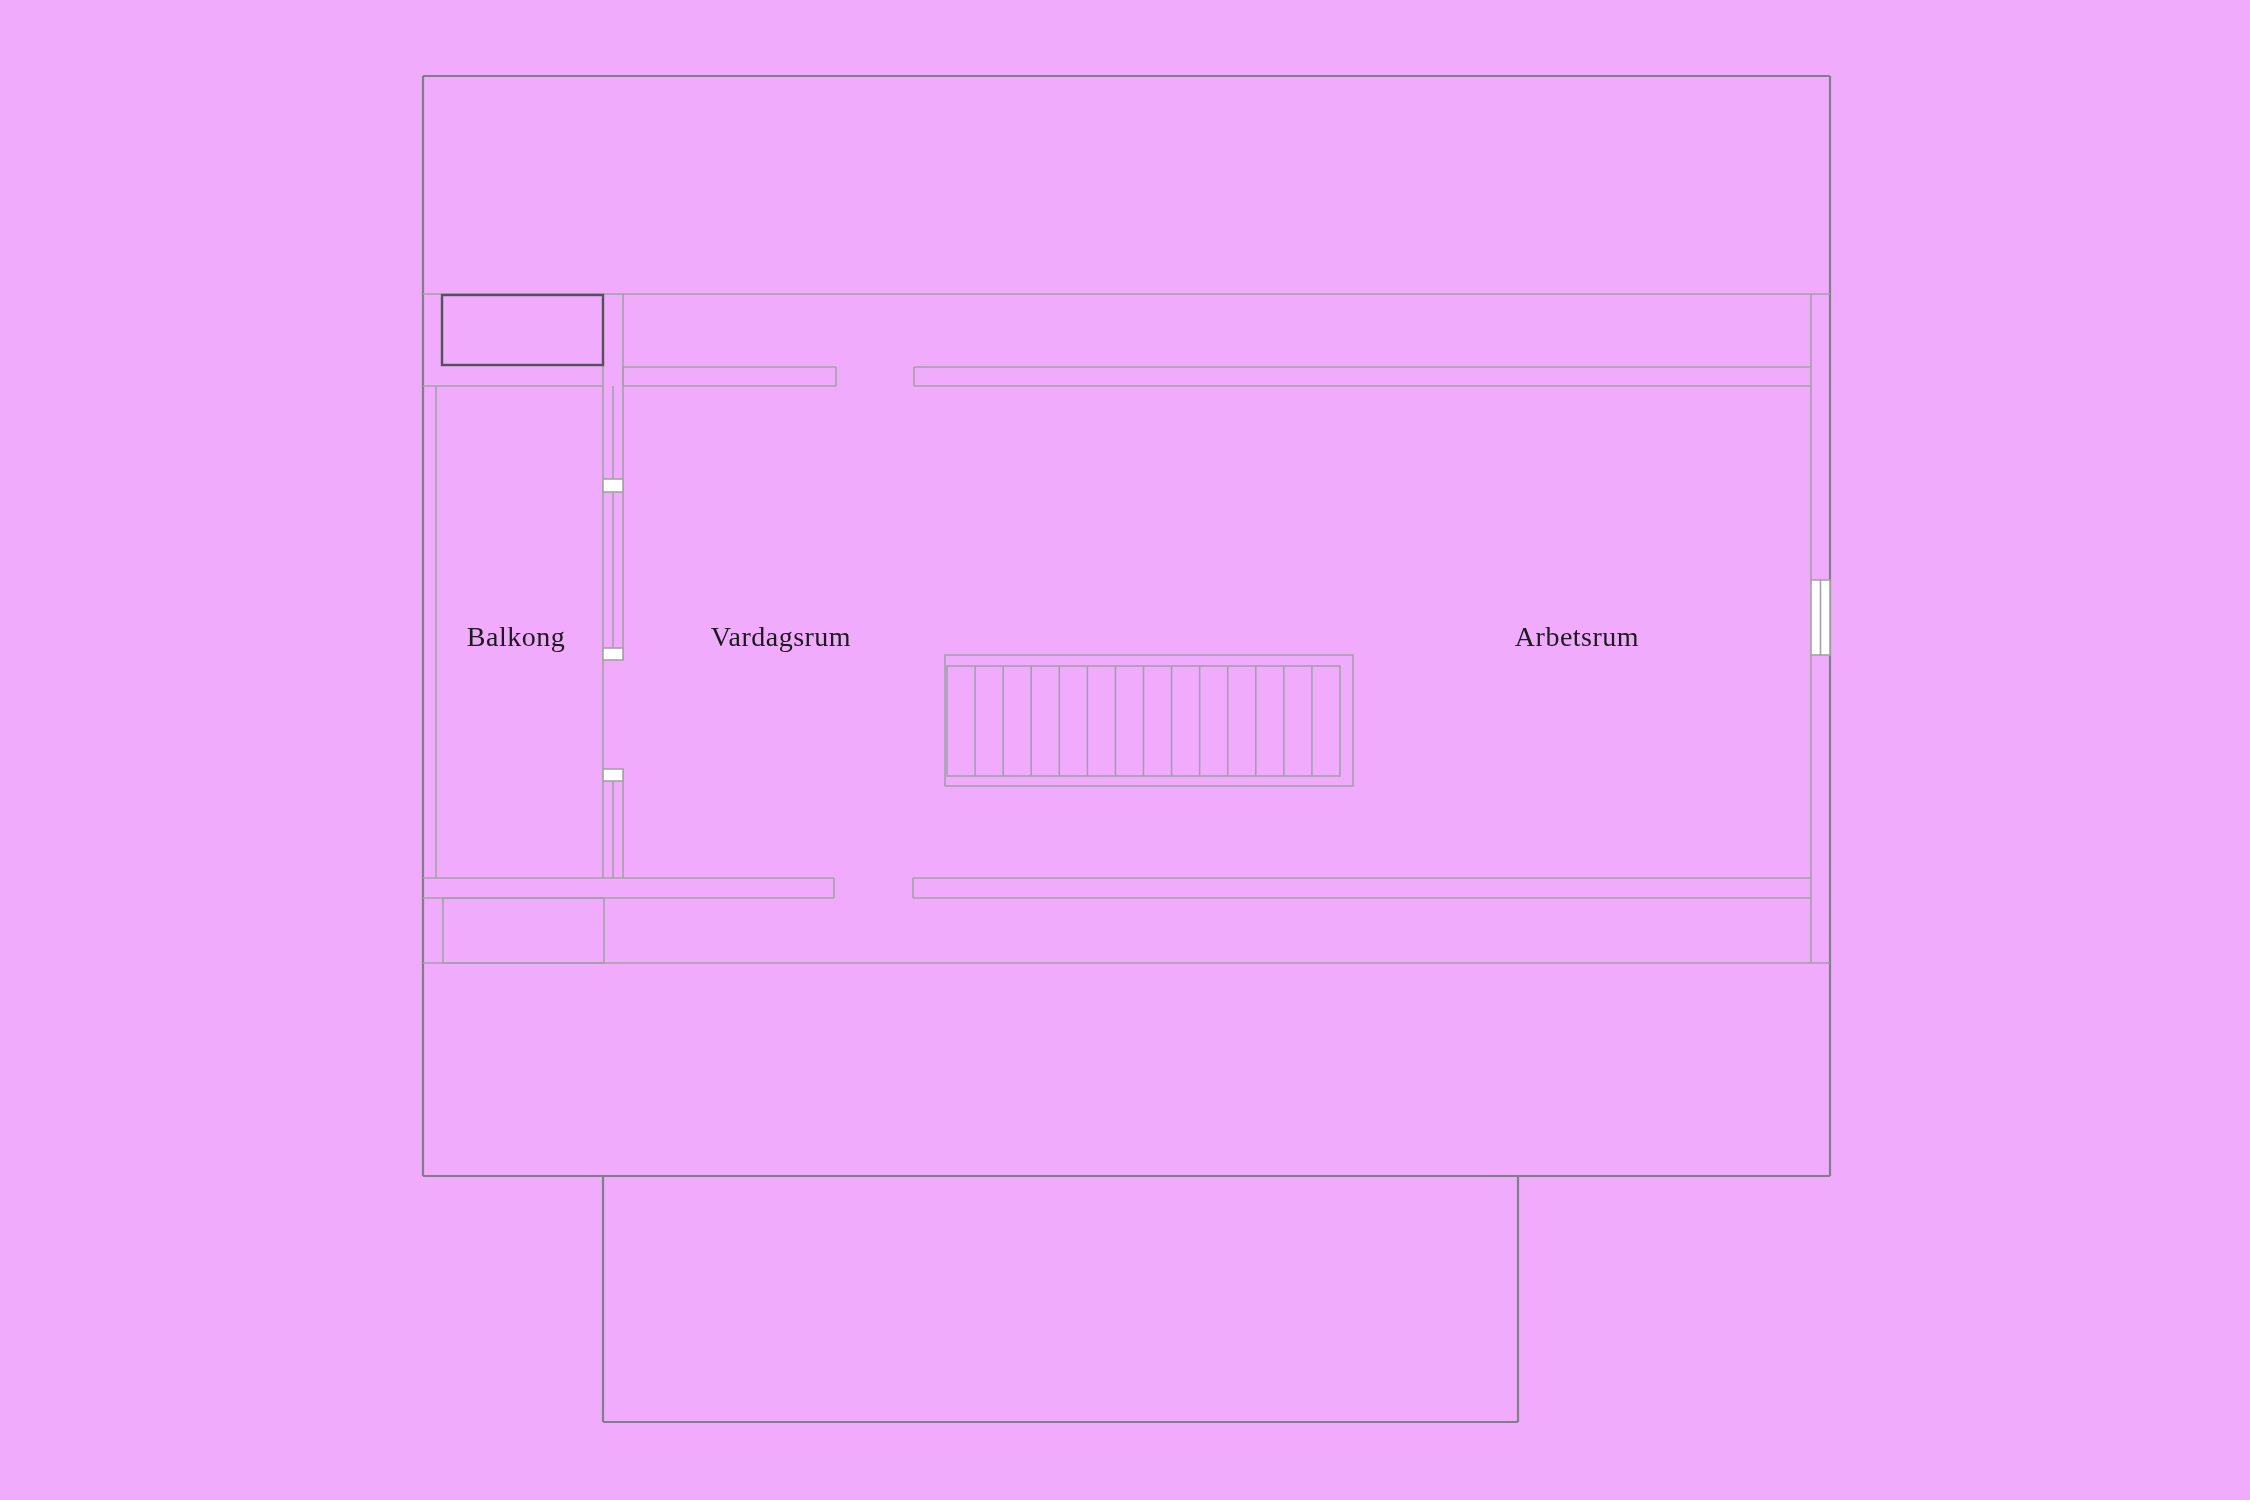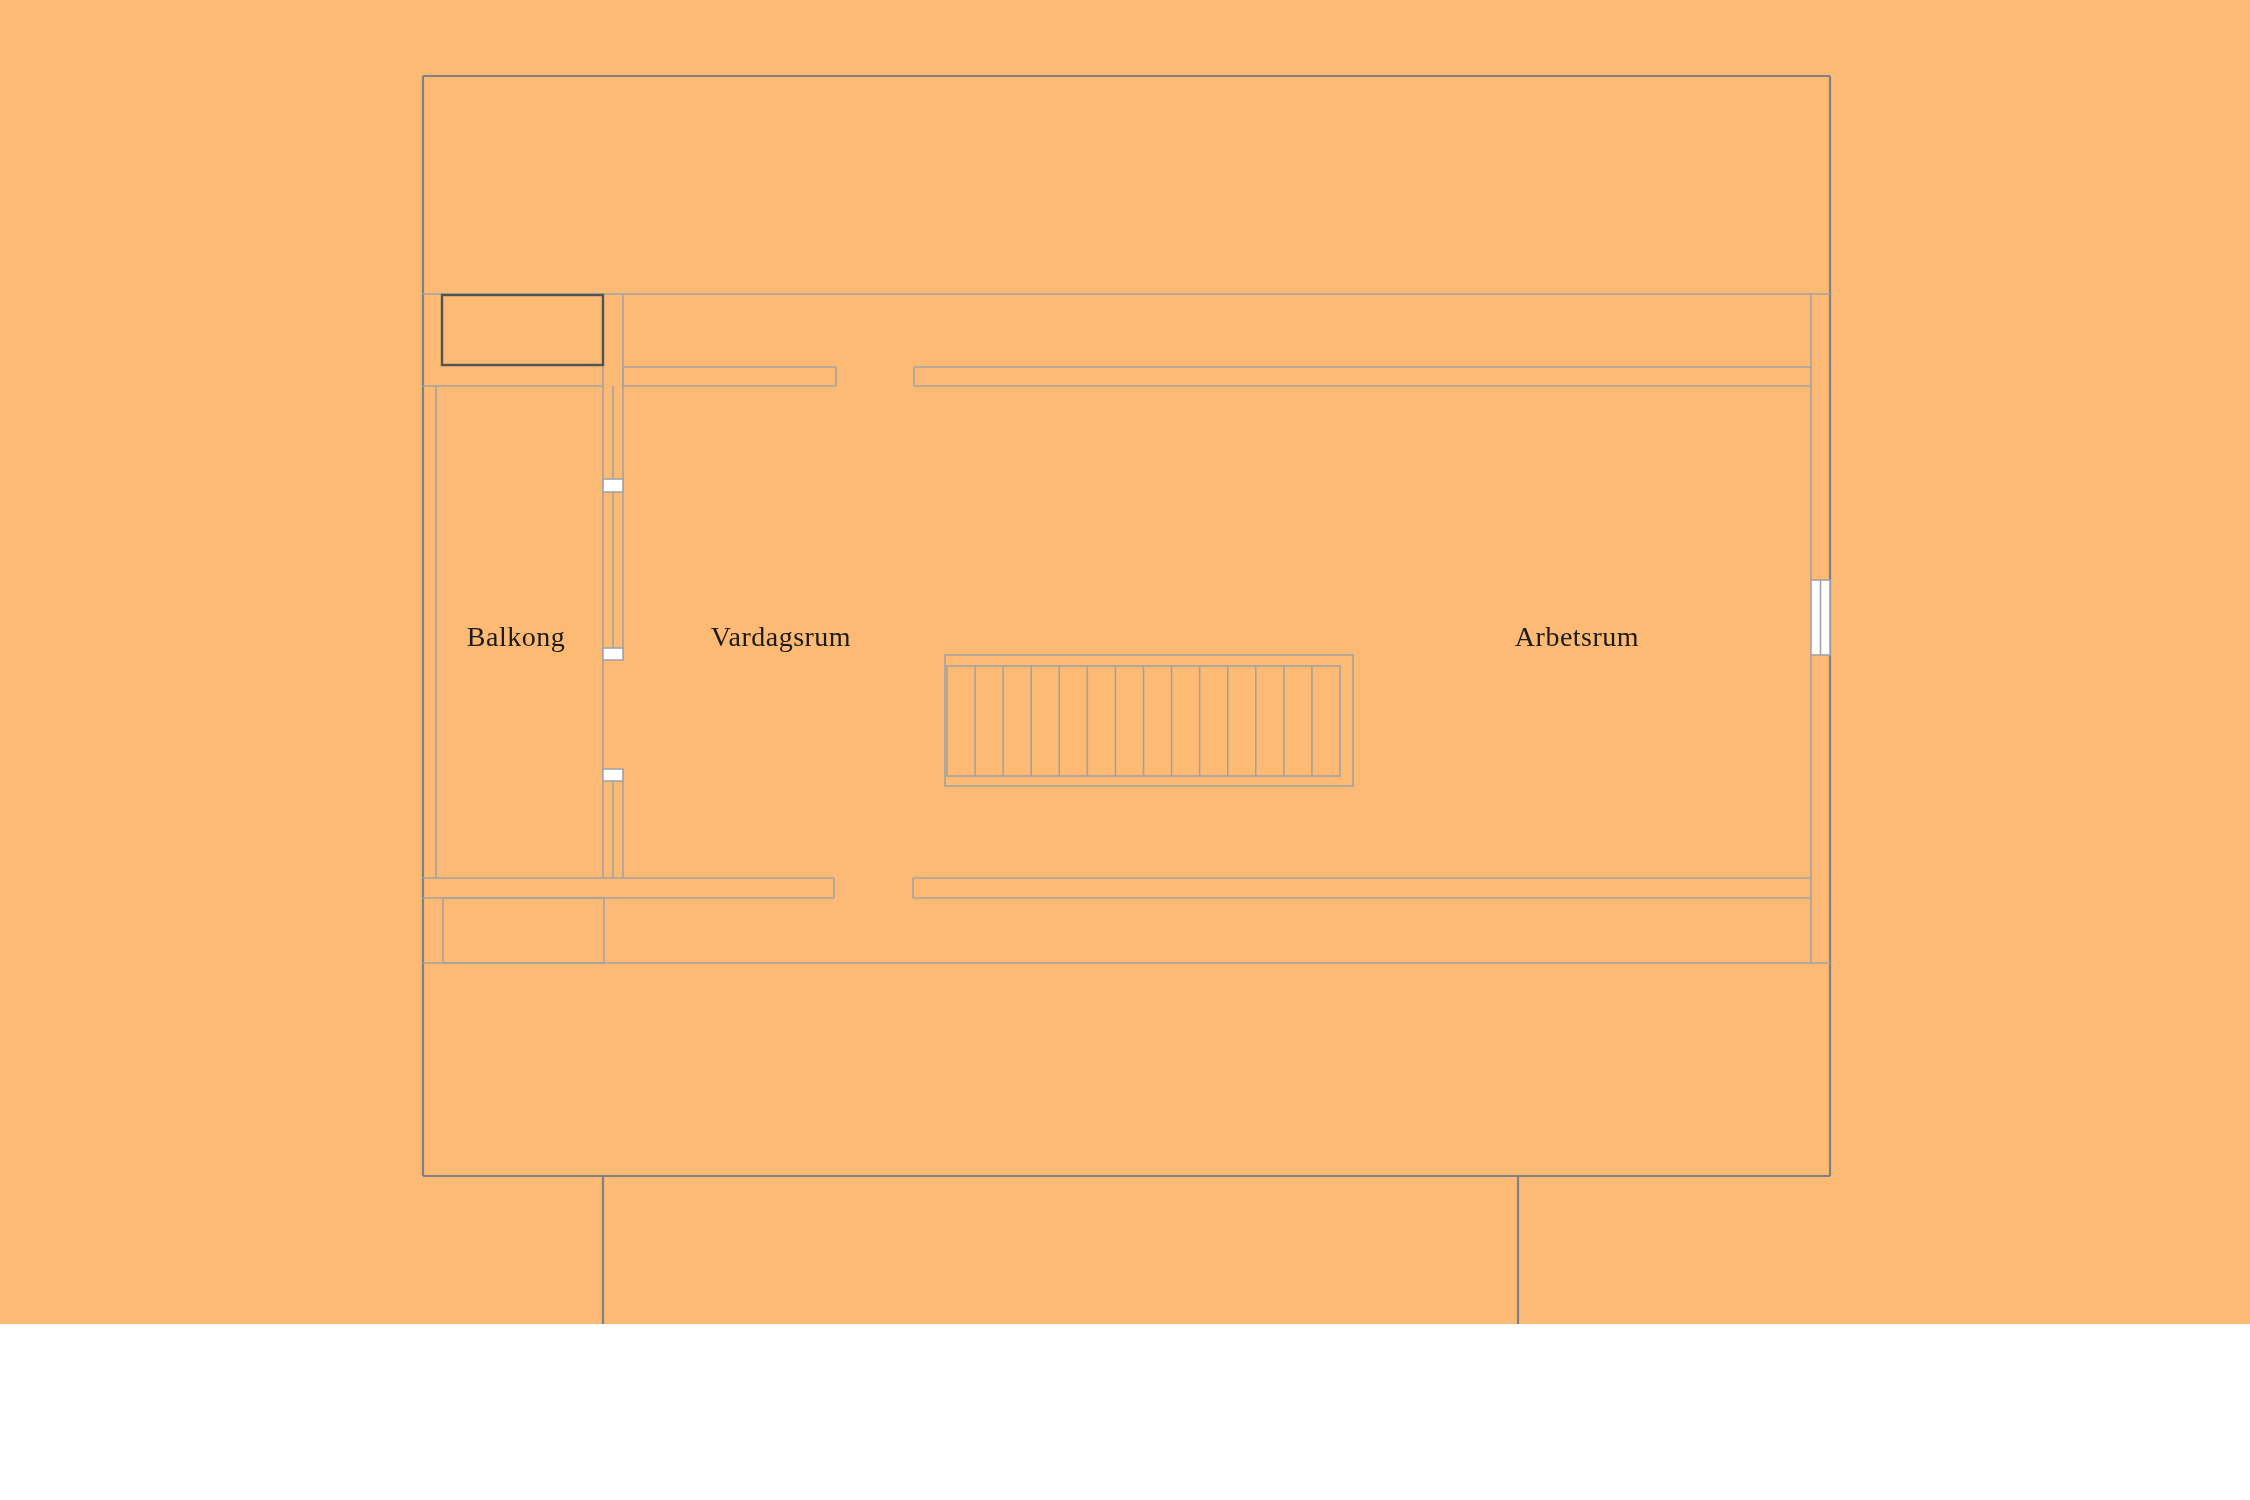--- a/index.html
+++ b/index.html
@@ -3,22 +3,22 @@
 <meta charset="utf-8">
 <style>
   html, body {
     margin: 0;
     padding: 0;
     background: #ffffff;
   }
   .stage {
     position: relative;
     width: 2250px;
-    height: 1324px;
-    background: #fdba74;
+    height: 1500px;
+    background: #f0abfc;
     overflow: hidden;
     font-family: "Liberation Serif", "DejaVu Serif", serif;
   }
   svg.plan {
     position: absolute;
     left: 0;
     top: 0;
     display: block;
   }
   text.room-label {

